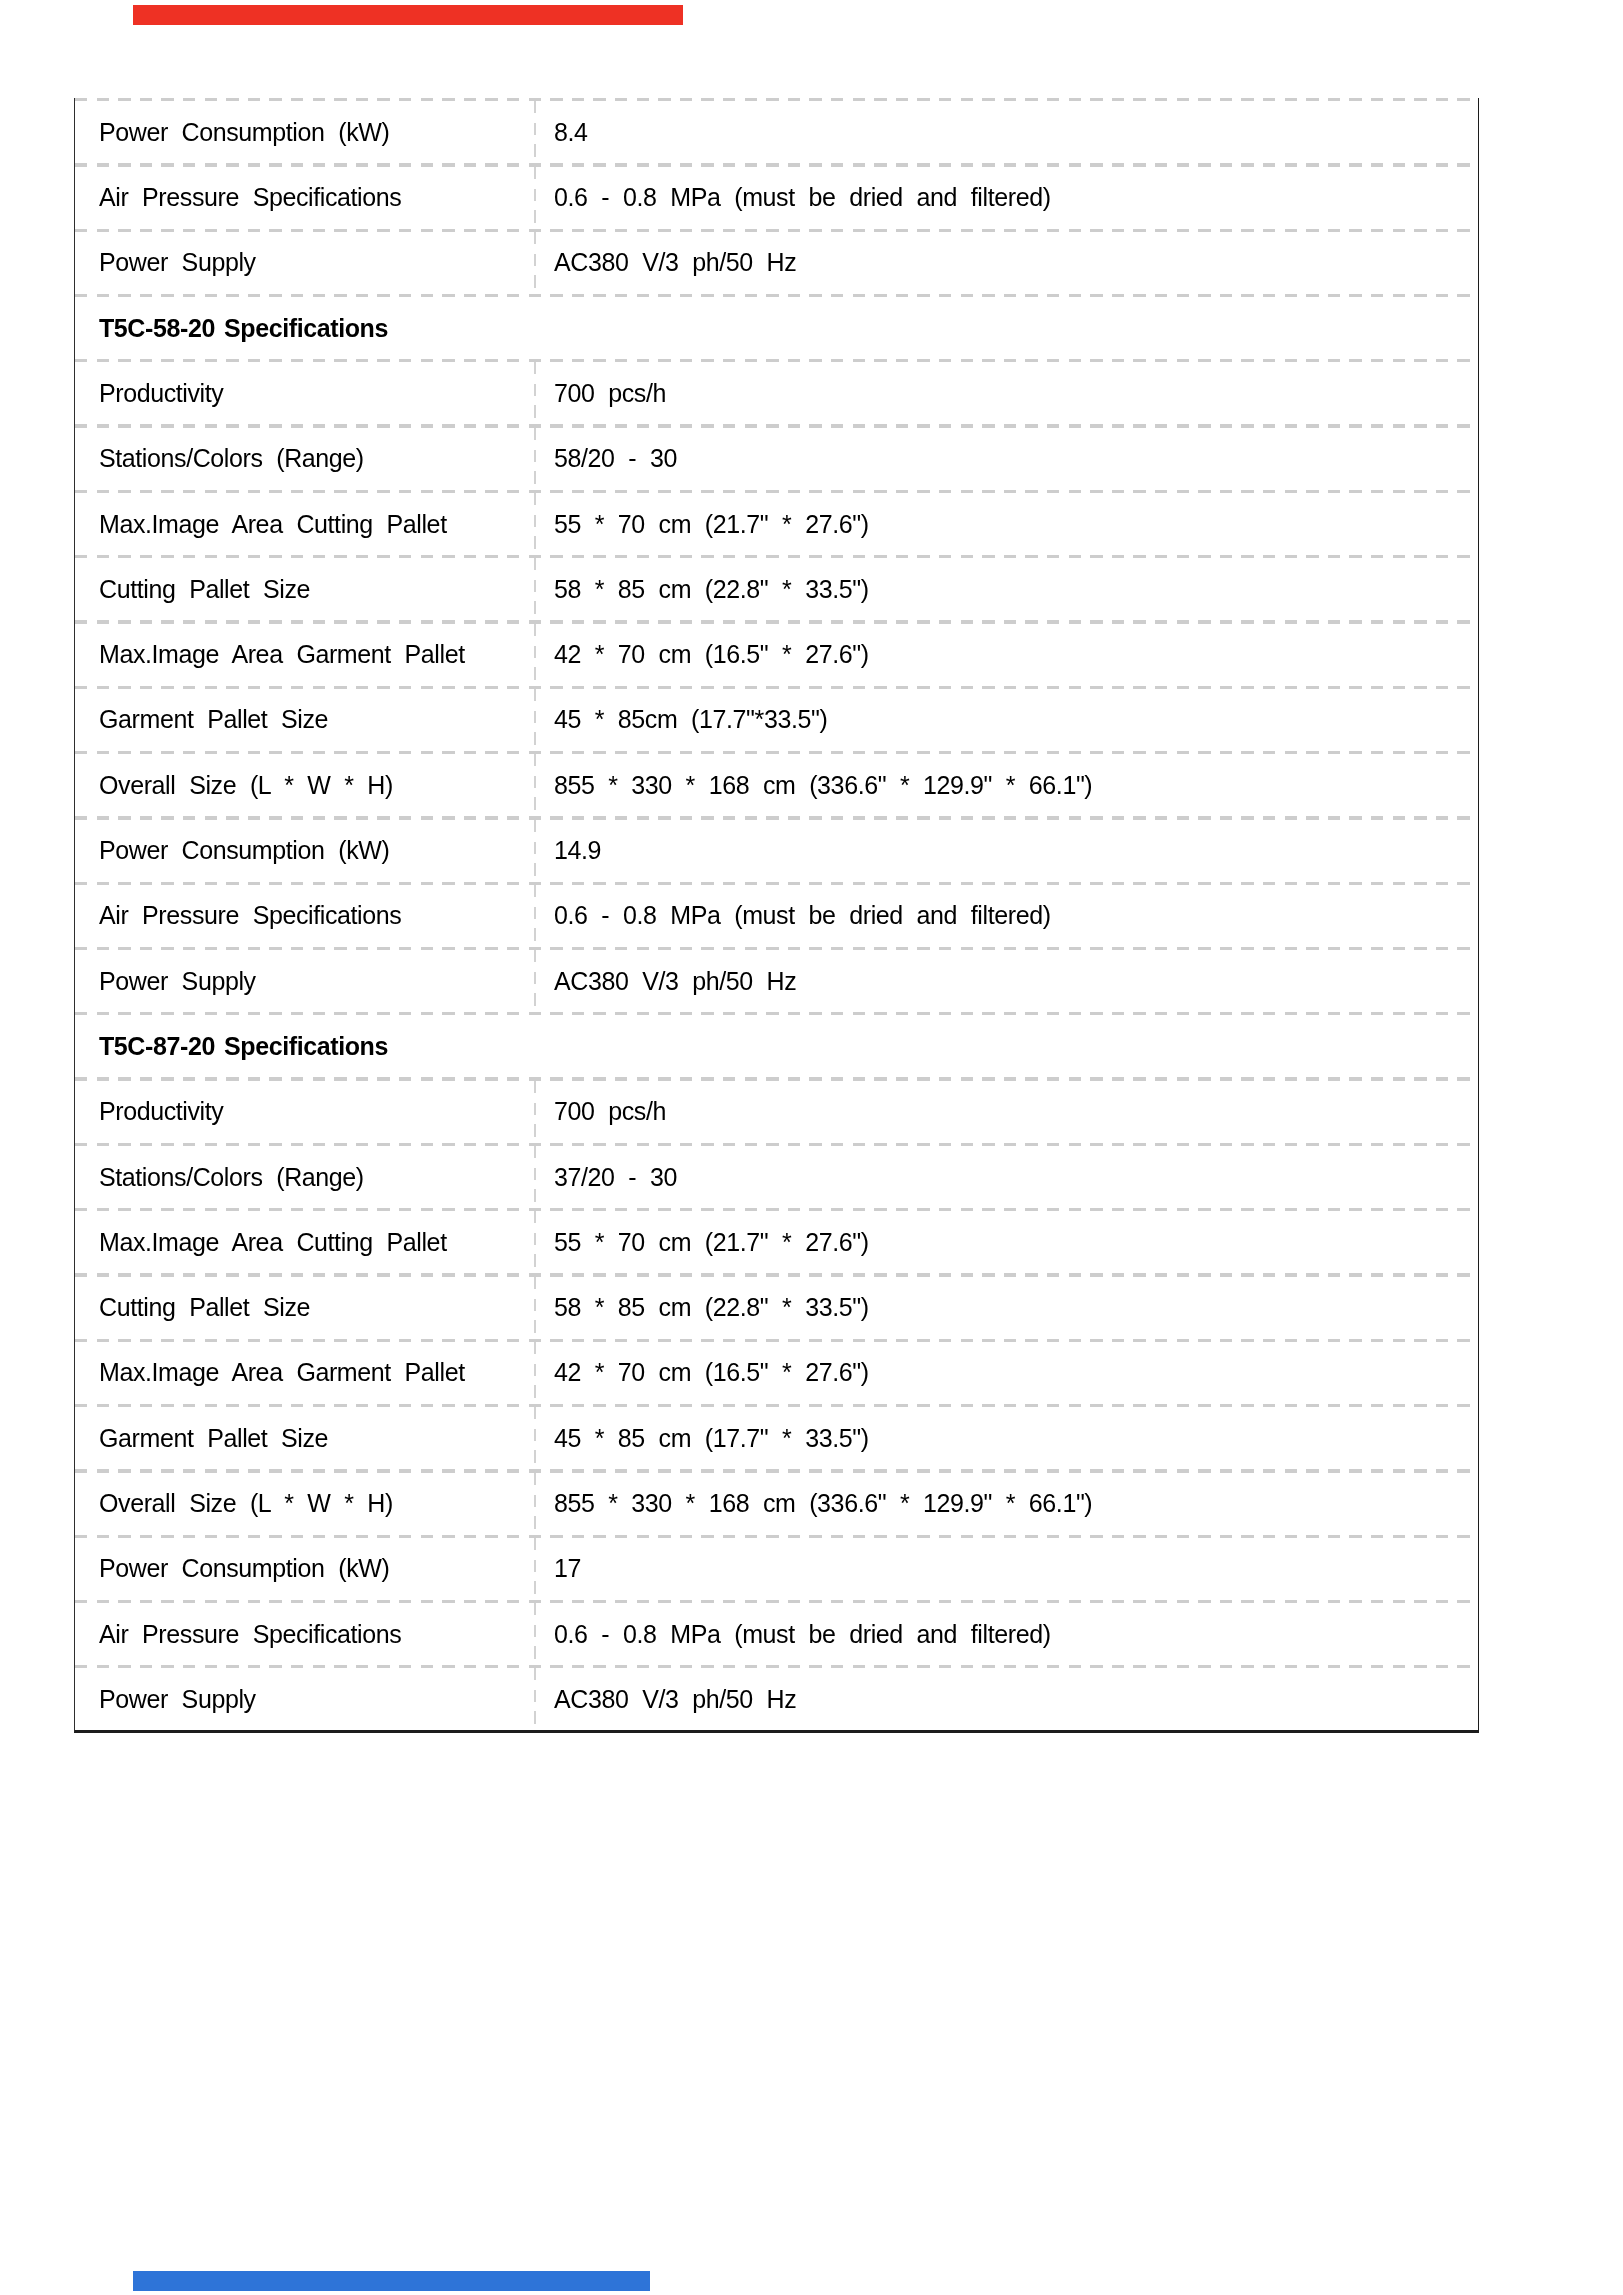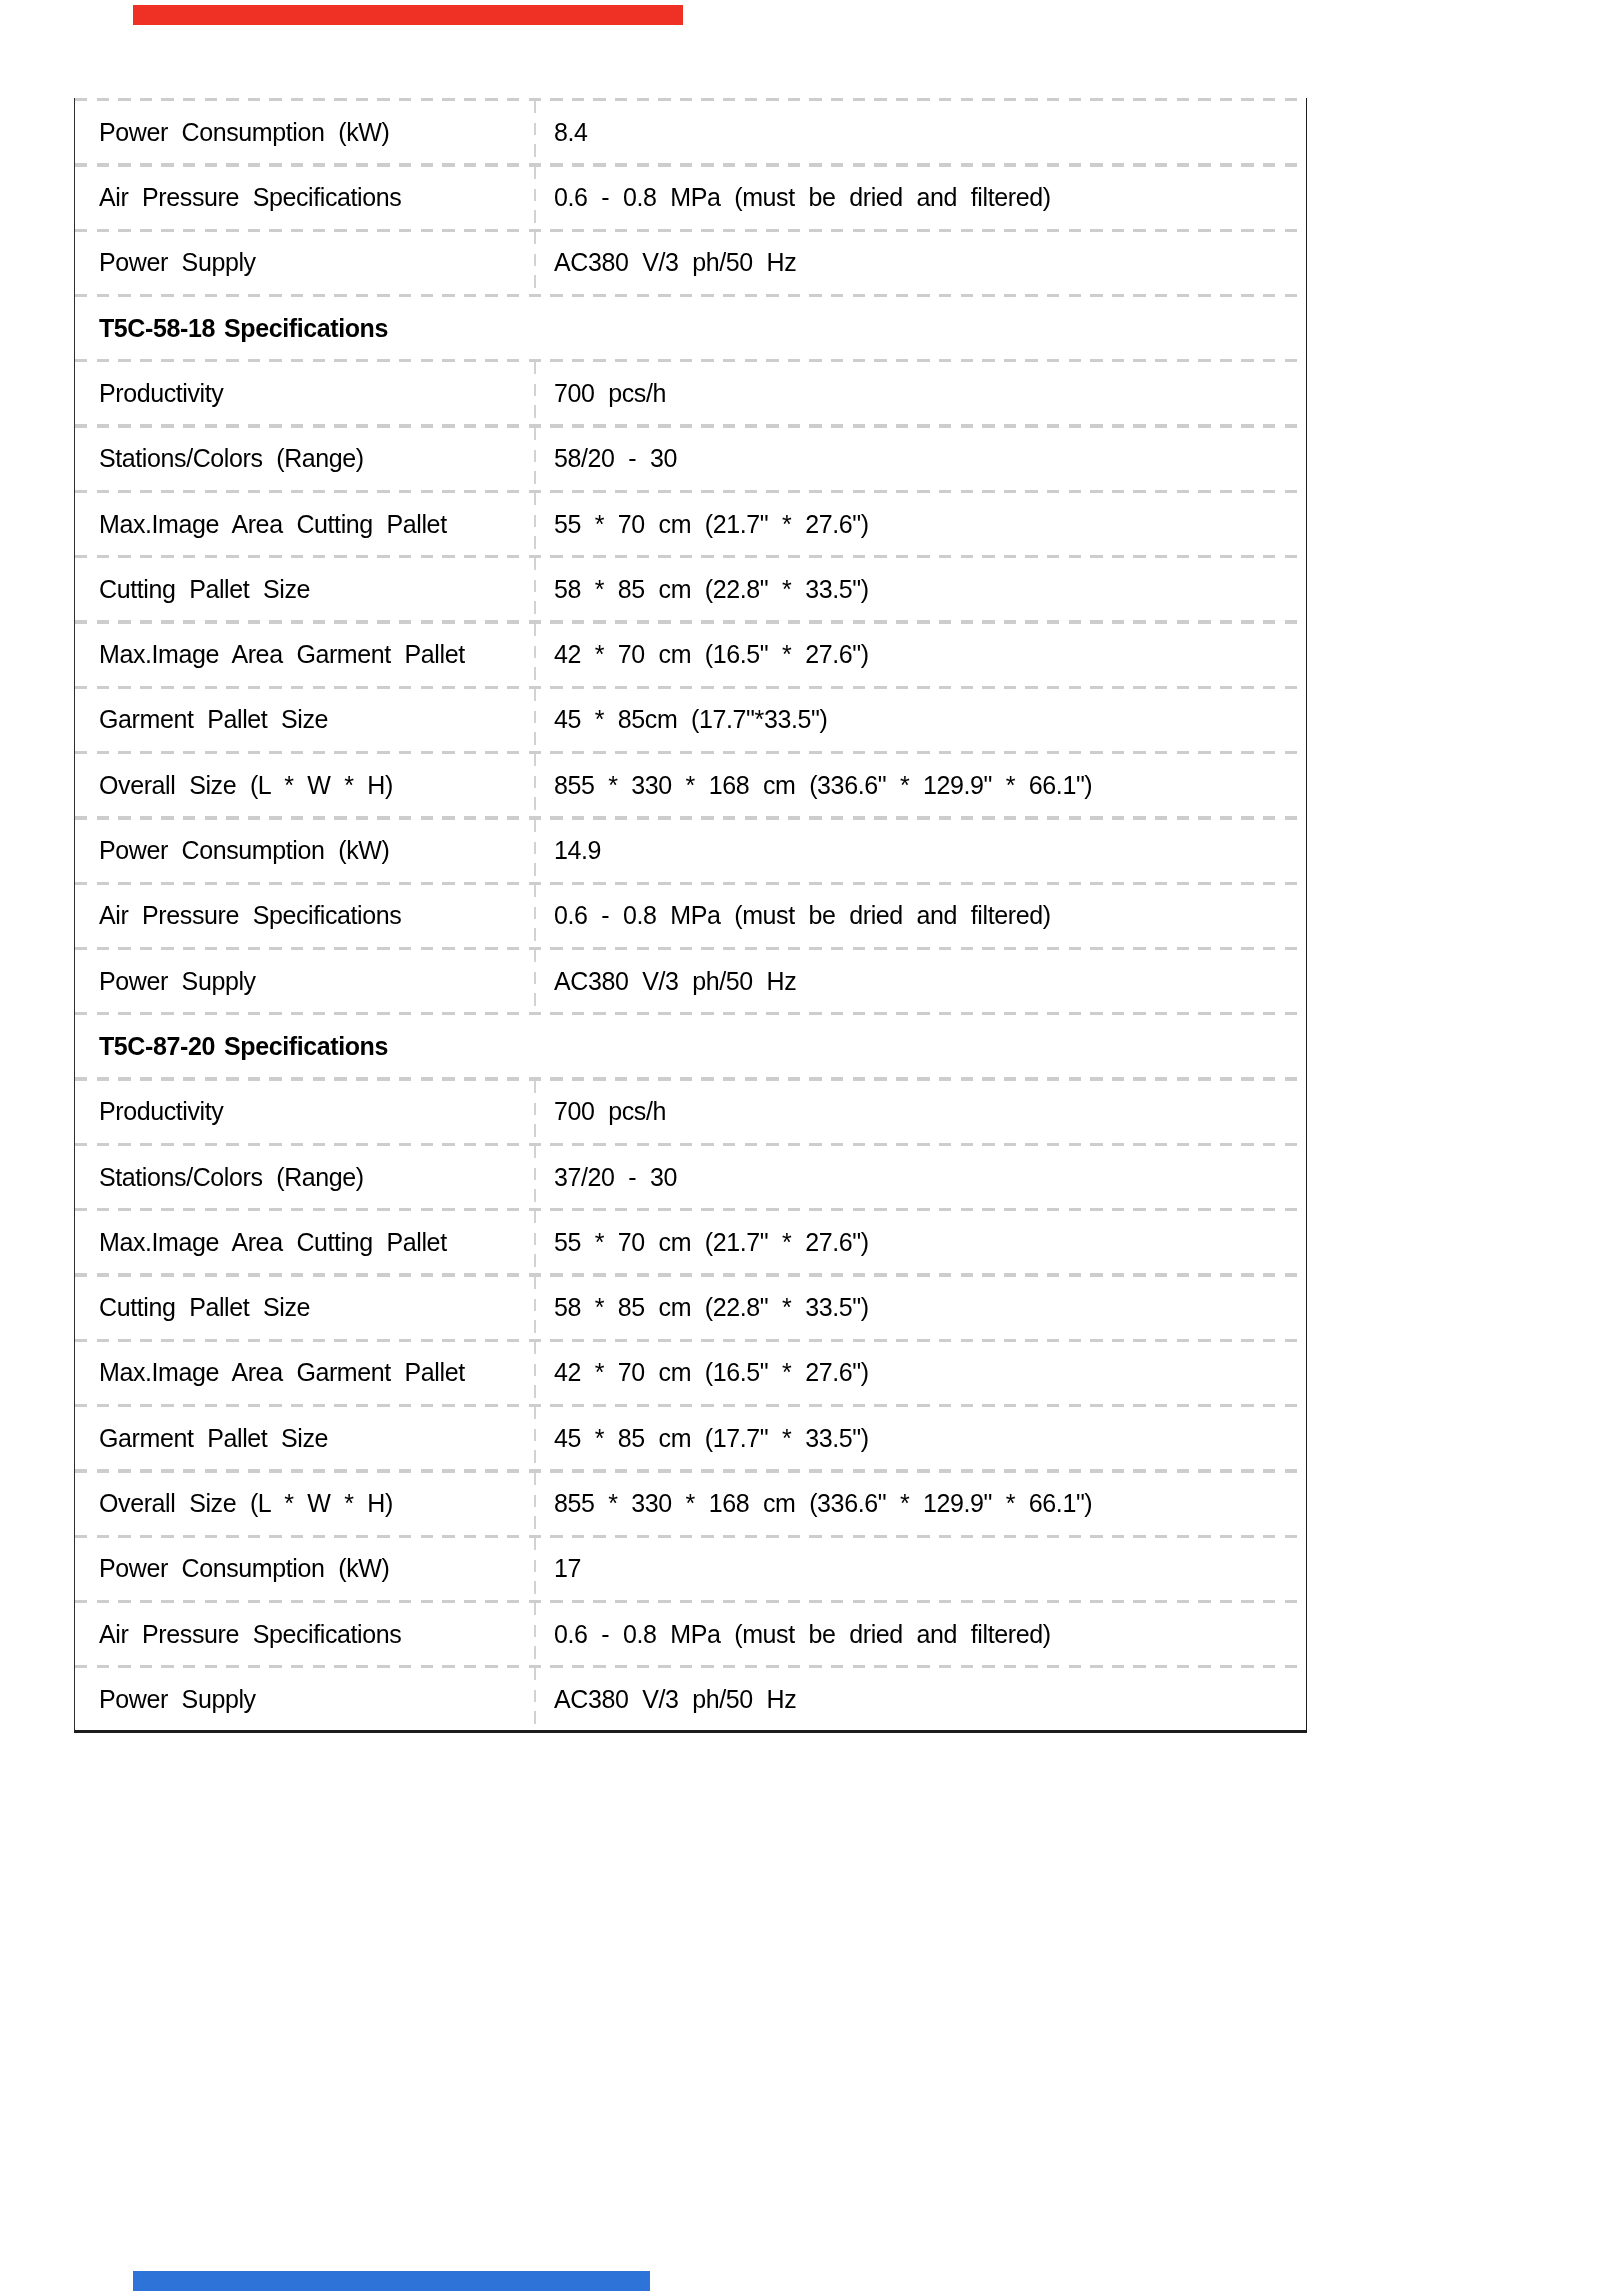--- a/index.html
+++ b/index.html
@@ -29,21 +29,21 @@
     left: 133px;
     top: 2271px;
     width: 517px;
     height: 19.6px;
     background: #2e74d8;
   }
   .spec-table {
     position: absolute;
     left: 74px;
     top: 98px;
-    width: 1233px;
+    width: 1405px;
     border-left: 1.3px solid #2e2e2e;
     border-right: 1.3px solid #1c1c1c;
     border-bottom: 3.3px solid #1c1c1c;
     box-sizing: border-box;
     background: #ffffff;
   }
   
   .hdiv {
     height: 3.3px;
     background: repeating-linear-gradient(to right, #cdcdcd 0 12.4px, transparent 12.4px 21.6px);
@@ -113,21 +113,21 @@
     <div class="hdiv"></div>
 
     <div class="row">
       <div class="cell label">Power Supply</div>
       <div class="vdiv"></div>
       <div class="cell value">AC380 V/3 ph/50 Hz</div>
     </div>
     <div class="hdiv"></div>
 
     <div class="row header">
-      <div class="cell">T5C-58-18 Specifications</div>
+      <div class="cell">T5C-58-20 Specifications</div>
     </div>
     <div class="hdiv"></div>
 
     <div class="row">
       <div class="cell label">Productivity</div>
       <div class="vdiv"></div>
       <div class="cell value">700 pcs/h</div>
     </div>
     <div class="hdiv"></div>
 

